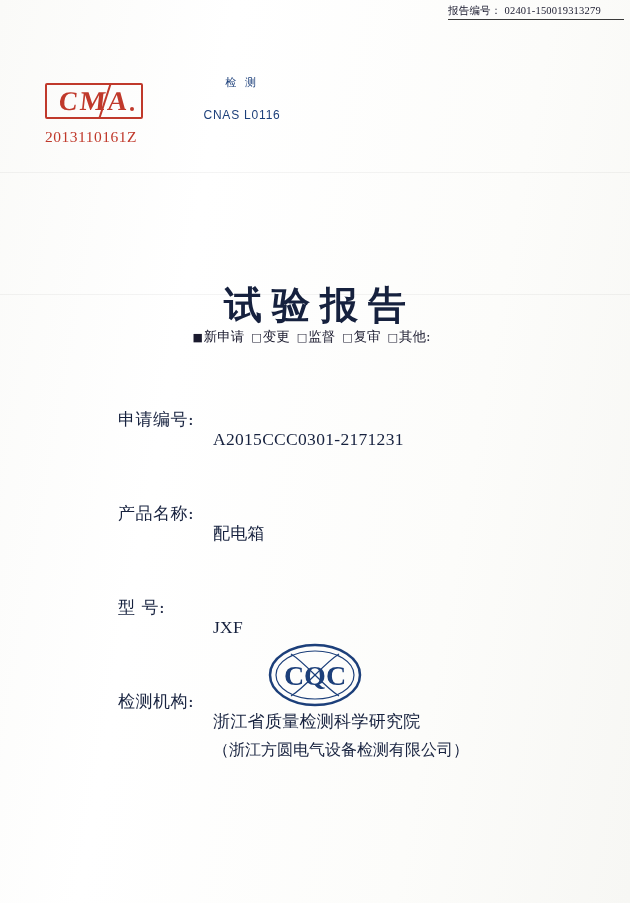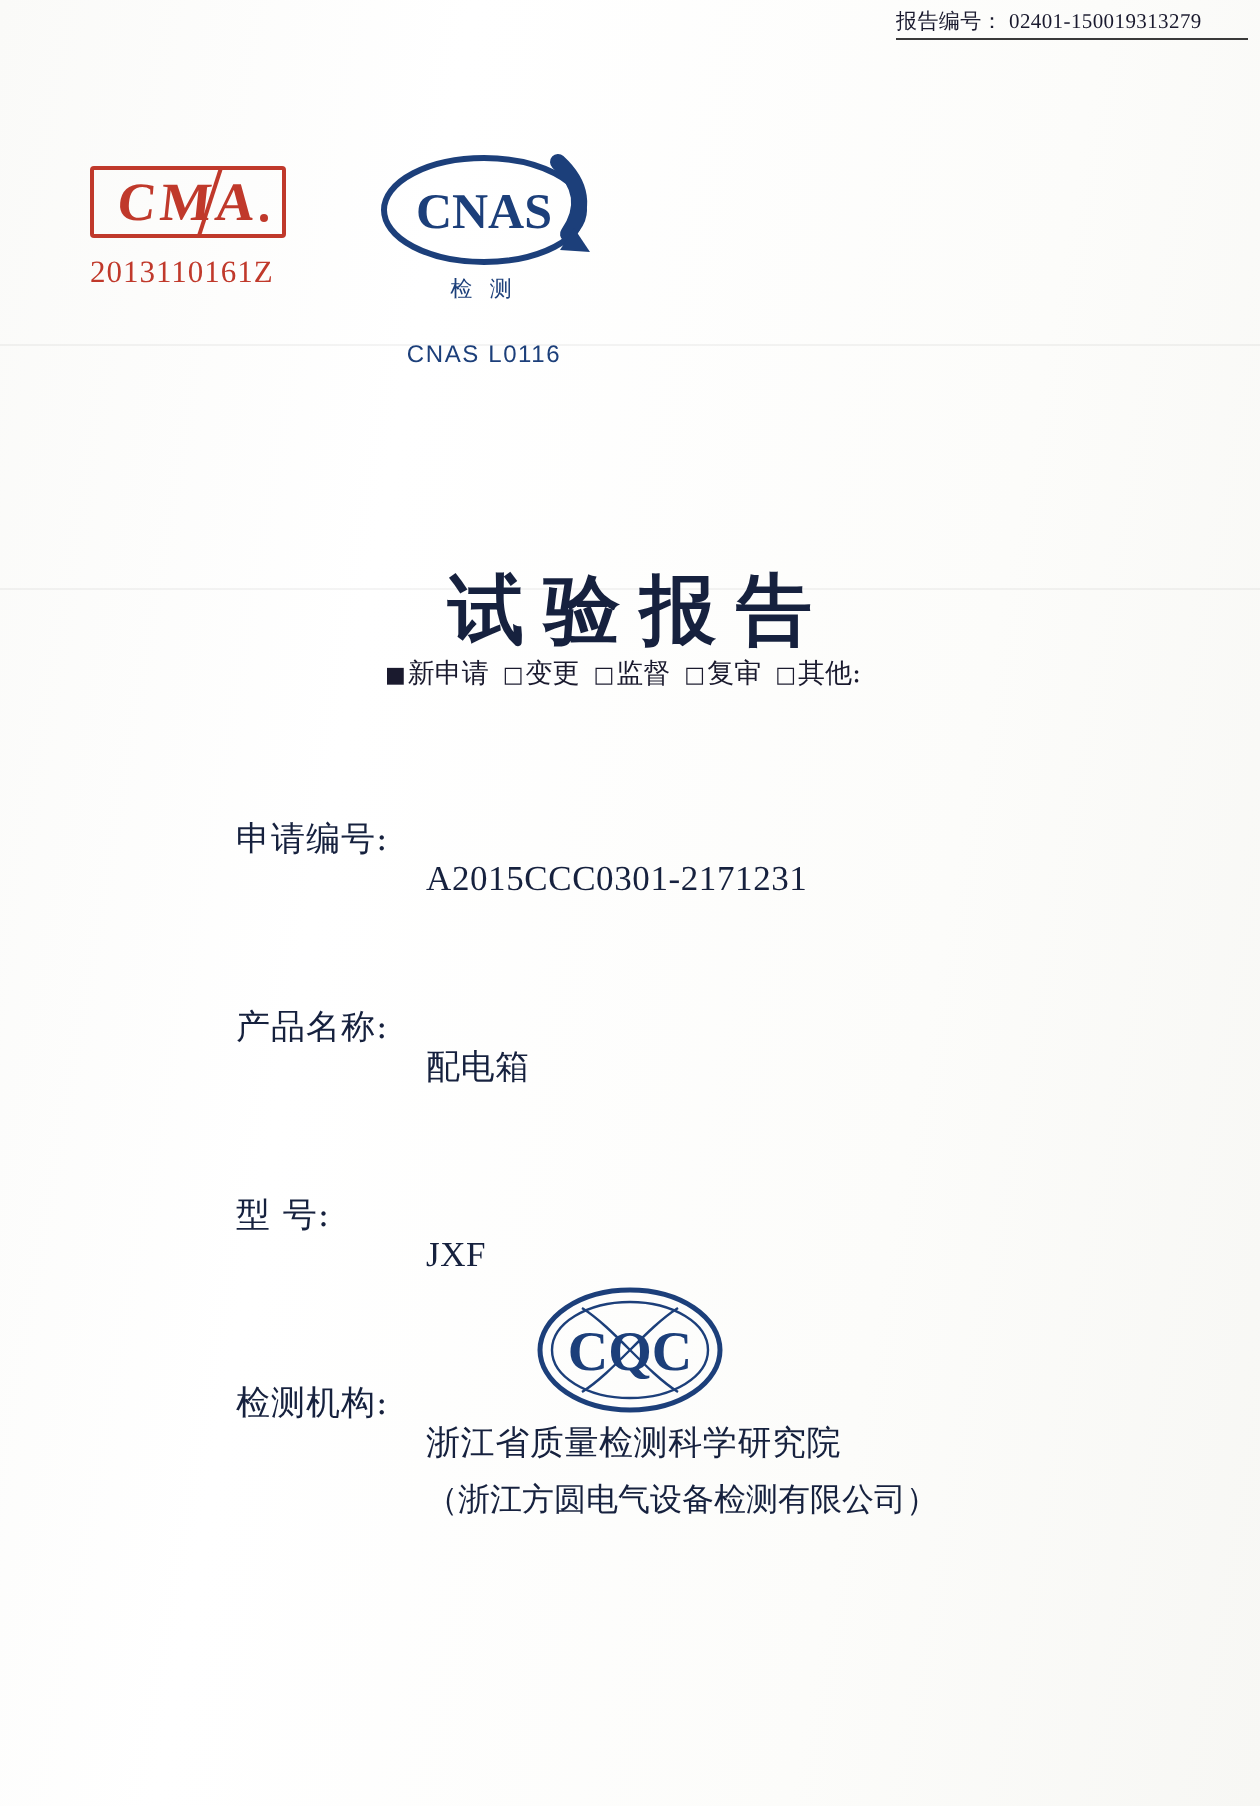--- a/index.html
+++ b/index.html
@@ -253,28 +253,20 @@
   <div class="cma-wrap">
     <div class="cma-box">
       <span class="cma-text">CMA</span>
       <span class="cma-slash"></span>
       <span class="cma-dot"></span>
     </div>
     <div class="cma-code">2013110161Z</div>
   </div>
 
   <div class="cnas-wrap">
-    <div class="cnas-logo">
-      <svg width="118" height="62" viewBox="0 0 118 62" aria-hidden="true">
-        <ellipse cx="59" cy="31" rx="50" ry="26" fill="none" stroke="#1c3f7a" stroke-width="3"></ellipse>
-        <path d="M96 7 C 108 18, 110 30, 101 43" fill="none" stroke="#1c3f7a" stroke-width="8" stroke-linecap="round"></path>
-        <path d="M104 40 L 112 52 L 97 51 Z" fill="#1c3f7a"></path>
-        <text x="59" y="40" text-anchor="middle" font-family="Liberation Serif, serif" font-size="25" font-weight="bold" fill="#1c3f7a">CNAS</text>
-      </svg>
-    </div>
     <div class="cnas-sub">检 测</div>
     <div class="cnas-code">CNAS L0116</div>
   </div>
 
   <div class="title-sub">试验报告</div>
 
   <div class="checkrow">
     <span class="opt"><span class="bx">■</span><span>新申请</span></span><span class="opt"><span class="bx">□</span><span>变更</span></span><span class="opt"><span class="bx">□</span><span>监督</span></span><span class="opt"><span class="bx">□</span><span>复审</span></span><span class="opt"><span class="bx">□</span><span>其他:</span></span>
   </div>
 

